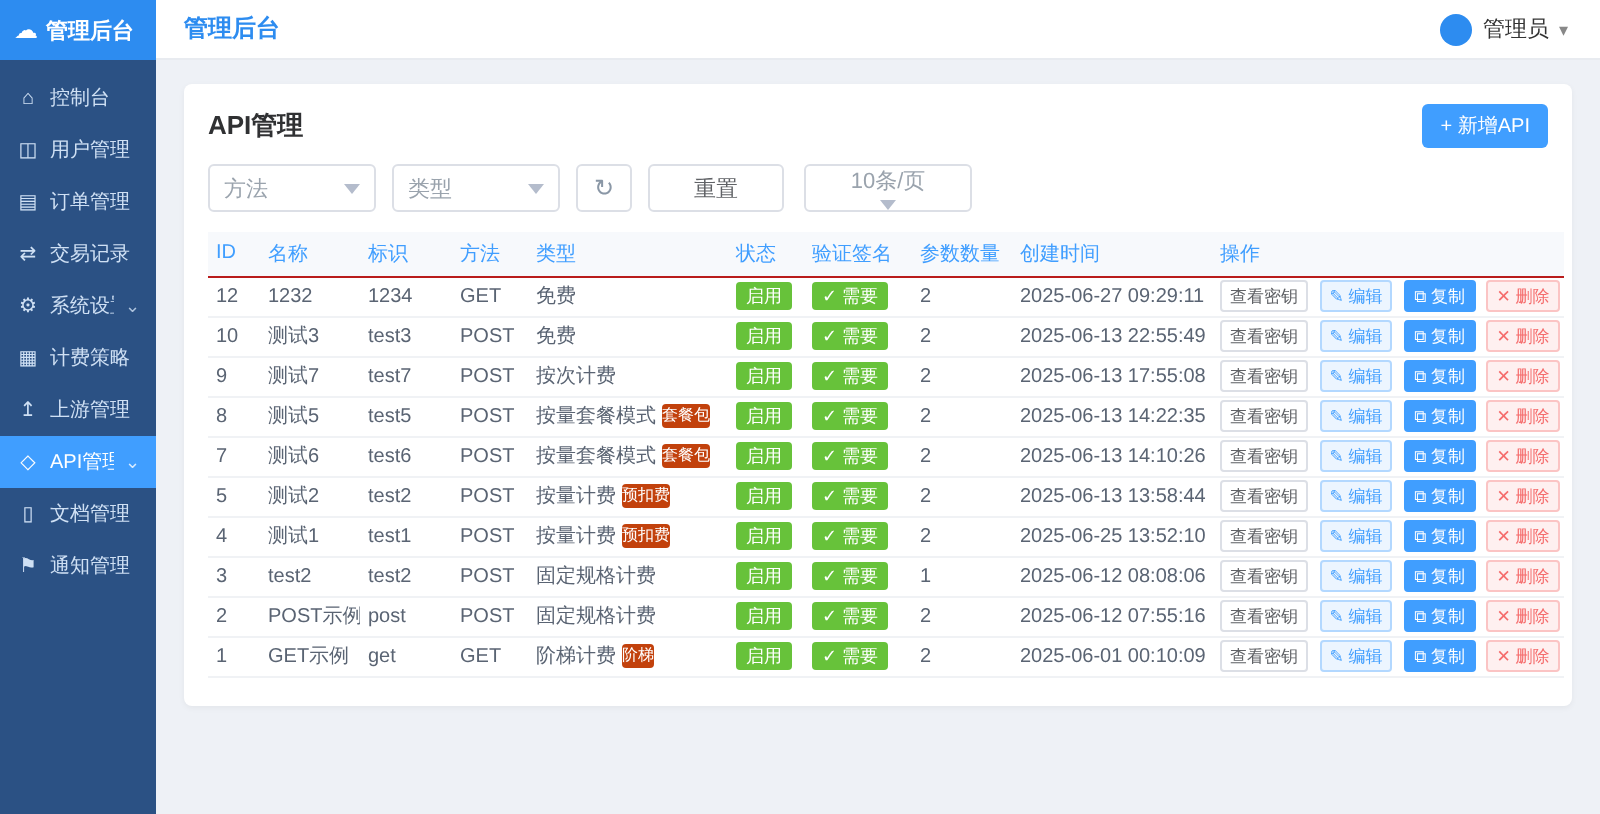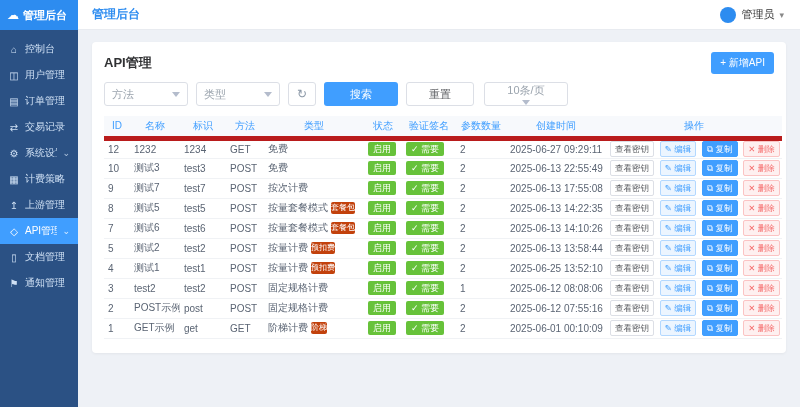--- a/index.html
+++ b/index.html
@@ -56,21 +56,21 @@
   .btn-search { width:74px; height:24px; background:#409eff; color:#fff; border:none;
     border-radius:3px; font-size:11px; cursor:pointer; font-family:inherit; }
   .btn-reset { width:68px; height:24px; background:#fff; color:#606266;
     border:1px solid #dcdfe6; border-radius:3px; font-size:11px; cursor:pointer;
     font-family:inherit; }
   .sel-pagesize { margin-left:2px;flex-direction:column; }
 
   
   table { width:100%; border-collapse:collapse; table-layout:fixed; margin-top:10px; }
   th { background:#f7f9fc; color:#409eff; font-weight:normal; font-size:10px;
-    height:22px; text-align:center; padding:0 4px; border-bottom:5px solid #b91c1c;
+    height:22px; text-align:left; padding:0 4px; border-bottom:1px solid #b91c1c;
     white-space:nowrap; overflow:hidden; }
   td { font-size:10px; color:#5a6473; height:20px; padding:0 4px;
     border-bottom:1px solid #f0f2f5; white-space:nowrap; overflow:hidden; }
   .badge { display:inline-block; font-size:9px; line-height:1; padding:2.5px 5px;
     border-radius:2px; color:#fff; }
   .badge-green { background:#67c23a;text-align:center; }
   .type-badge { display:inline-block; background:#c2410c; color:#fff; font-size:8px;
     line-height:1; padding:2px 0; border-radius:2px; margin-left:3px;
     vertical-align:1px; }
   .op { display:inline-block; font-size:8.5px; line-height:1; padding:3px 4px;
@@ -173,21 +173,20 @@
         <span>方法</span>
         <span class="sel-caret"></span>
       </div>
       <div class="sel">
         <span>类型</span>
         <span class="sel-caret"></span>
       </div>
       <div class="btn-icon">
         <span>↻</span>
       </div>
-      <button class="btn-search">搜索</button>
       <button class="btn-reset">重置</button>
       <div class="sel sel-pagesize">
         <span>10条/页</span>
         <span class="sel-caret"></span>
       </div>
     </div>
 
     <table>
       <colgroup>
         <col style="width:26px">

